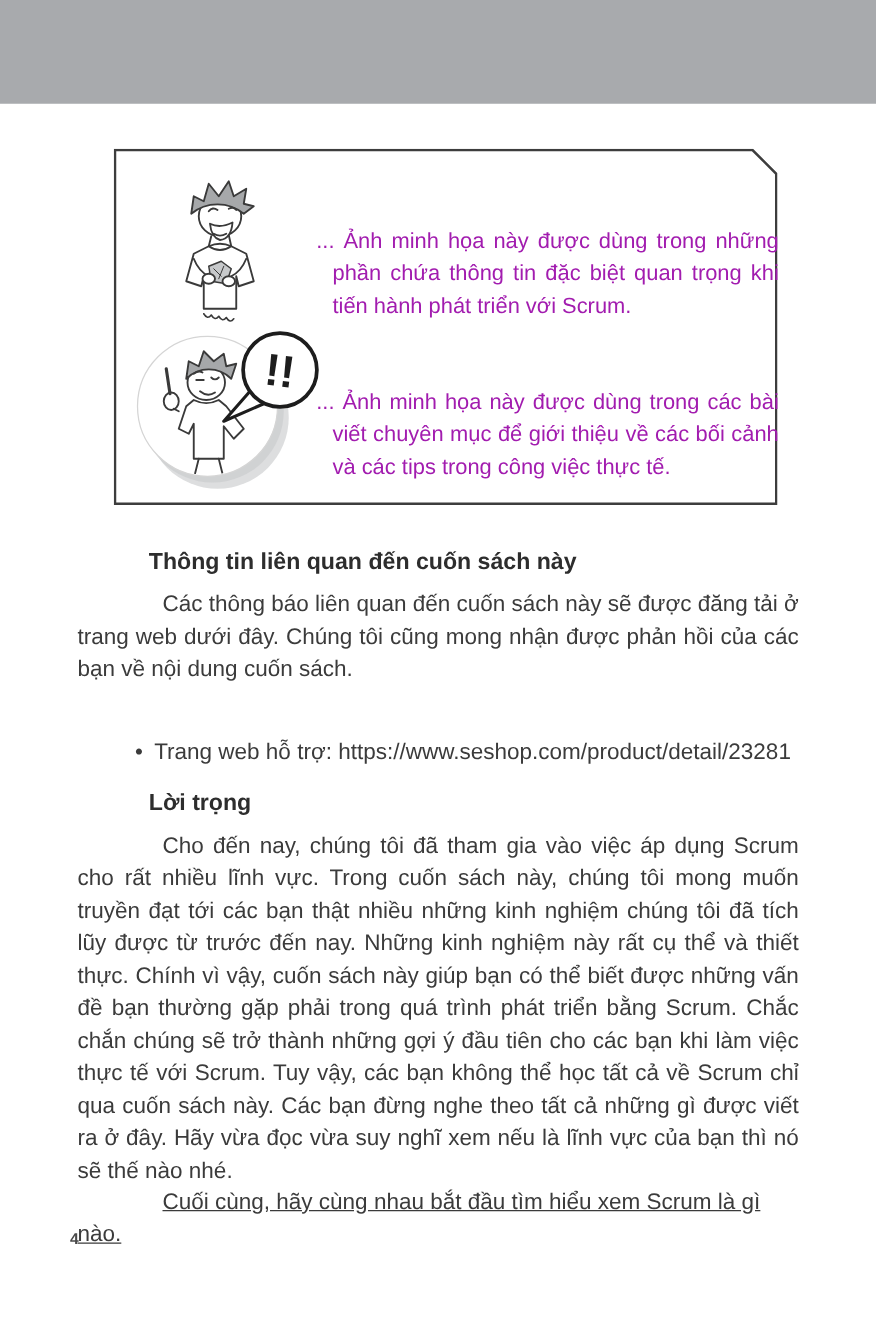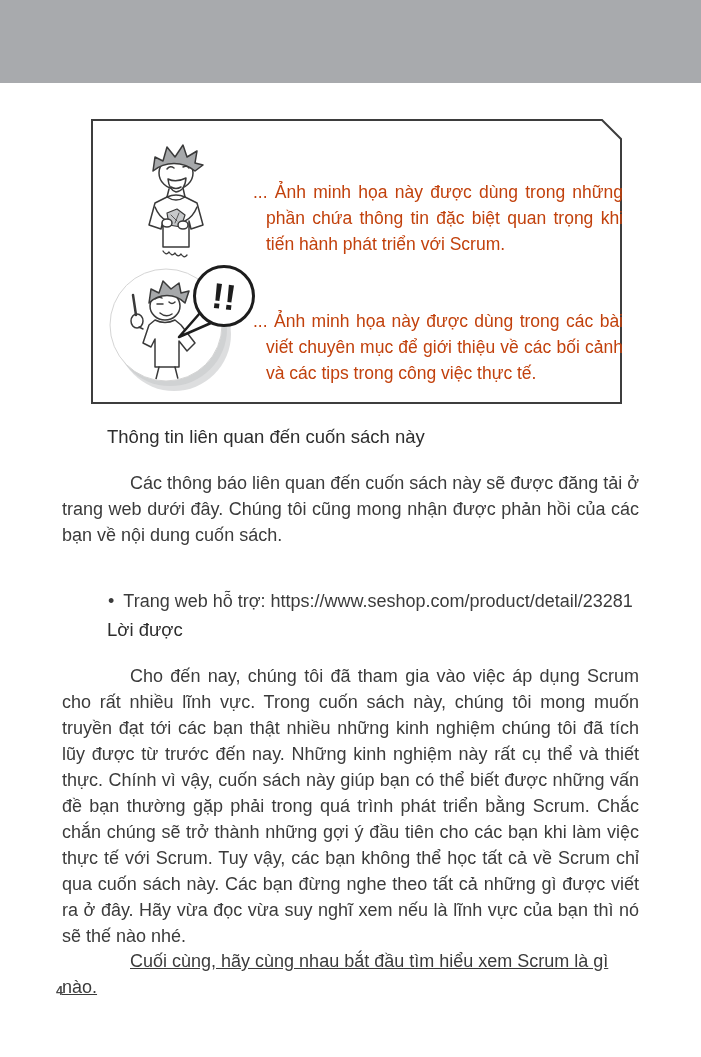--- a/index.html
+++ b/index.html
@@ -28,31 +28,31 @@
   .illus-2 { position: absolute; left: 6px; top: 140px; }
   .legend-text {
     position: absolute;
     left: 162px;
     width: 357px;
     font-size: 17.5px;
     line-height: 26px;
     text-align: justify;
     padding-left: 13px;
     text-indent: -13px;
-    color: #c2410c;
+    color: #a21caf;
   }
   .legend-text-1 { top: 60px; }
   .legend-text-2 { top: 189px; }
 
   .section-heading {
     position: absolute;
     left: 107px;
-    margin: 0;
+    margin: 12px;
     font-size: 18.5px;
-    font-weight: normal;
+    font-weight: bold;
     color: #2d2d2d;
     white-space: nowrap;
   }
   .heading-1 { top: 426px; }
   .heading-2 { top: 619px; }
 
   .body-para {
     position: absolute;
     left: 46px;
     width: 577px;
@@ -166,21 +166,21 @@
   </div>
 
   <h3 class="section-heading heading-1">Thông tin liên quan đến cuốn sách này</h3>
 
   <p class="body-para para-1">Các thông báo liên quan đến cuốn sách này sẽ được đăng tải ở trang web dưới đây. Chúng tôi cũng mong nhận được phản hồi của các bạn về nội dung cuốn sách.</p>
 
   <div class="bullet-line">
     <span class="bullet-marker">•</span><span>Trang web hỗ trợ: https://www.seshop.com/product/detail/23281</span>
   </div>
 
-  <h3 class="section-heading heading-2">Lời được</h3>
+  <h3 class="section-heading heading-2">Lời trọng</h3>
 
   <p class="body-para para-2">Cho đến nay, chúng tôi đã tham gia vào việc áp dụng Scrum cho rất nhiều lĩnh vực. Trong cuốn sách này, chúng tôi mong muốn truyền đạt tới các bạn thật nhiều những kinh nghiệm chúng tôi đã tích lũy được từ trước đến nay. Những kinh nghiệm này rất cụ thể và thiết thực. Chính vì vậy, cuốn sách này giúp bạn có thể biết được những vấn đề bạn thường gặp phải trong quá trình phát triển bằng Scrum. Chắc chắn chúng sẽ trở thành những gợi ý đầu tiên cho các bạn khi làm việc thực tế với Scrum. Tuy vậy, các bạn không thể học tất cả về Scrum chỉ qua cuốn sách này. Các bạn đừng nghe theo tất cả những gì được viết ra ở đây. Hãy vừa đọc vừa suy nghĩ xem nếu là lĩnh vực của bạn thì nó sẽ thế nào nhé.</p>
 
   <p class="closing-line closing">Cuối cùng, hãy cùng nhau bắt đầu tìm hiểu xem Scrum là gì nào.</p>
 
   <div class="page-number">4</div>
 
 </div>
 
 </body></html>

